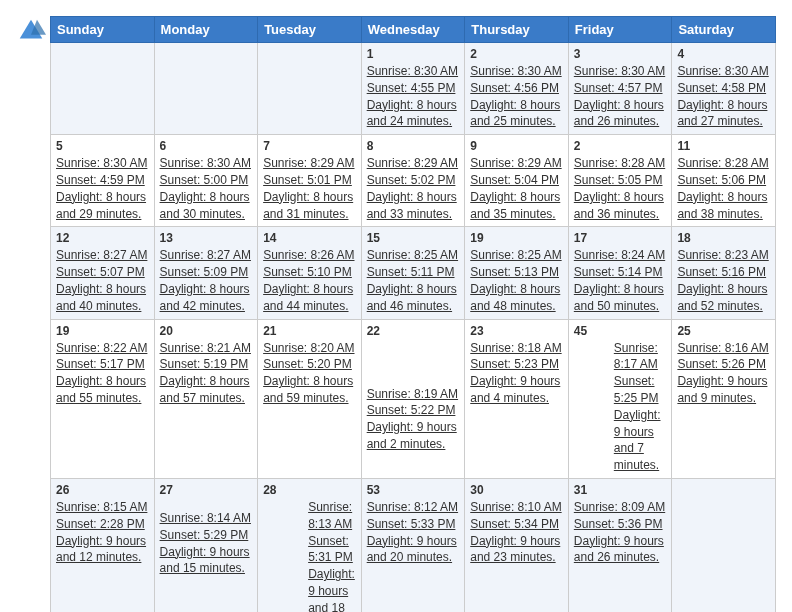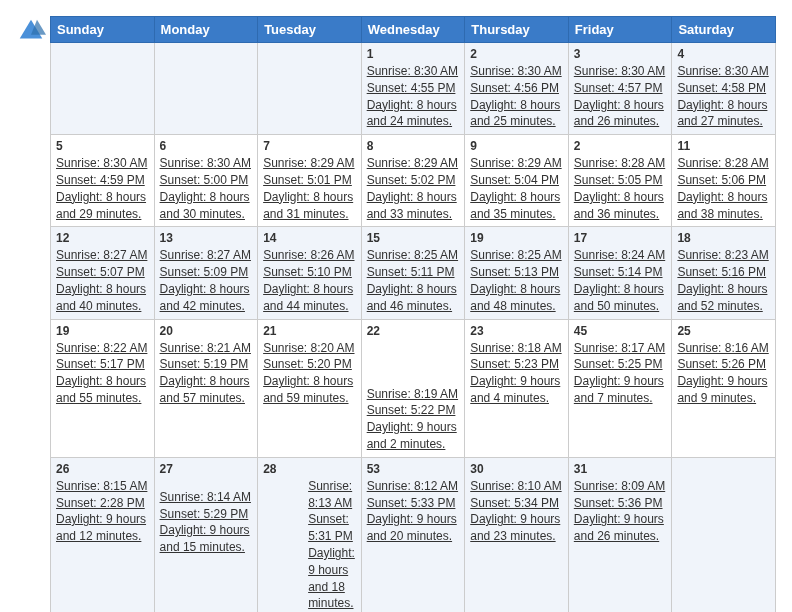--- a/index.html
+++ b/index.html
@@ -300,21 +300,21 @@
           </td>
           <td>
             <span class="day-number">23</span>
             <div class="day-info" style="white-space: pre-line;">Sunrise: 8:18 AM
 Sunset: 5:23 PM
 Daylight: 9 hours
 and 4 minutes.</div>
           </td>
           <td>
             <span class="day-number">45</span>
-            <div class="day-info" style="white-space: pre-line;">Sunrise: 8:17 AM
+            <div class="day-info" style="white-space: pre-line; margin-left: 40px;">Sunrise: 8:17 AM
 Sunset: 5:25 PM
 Daylight: 9 hours
 and 7 minutes.</div>
           </td>
           <td>
             <span class="day-number">25</span>
             <div class="day-info" style="white-space: pre-line;">Sunrise: 8:16 AM
 Sunset: 5:26 PM
 Daylight: 9 hours
 and 9 minutes.</div>

